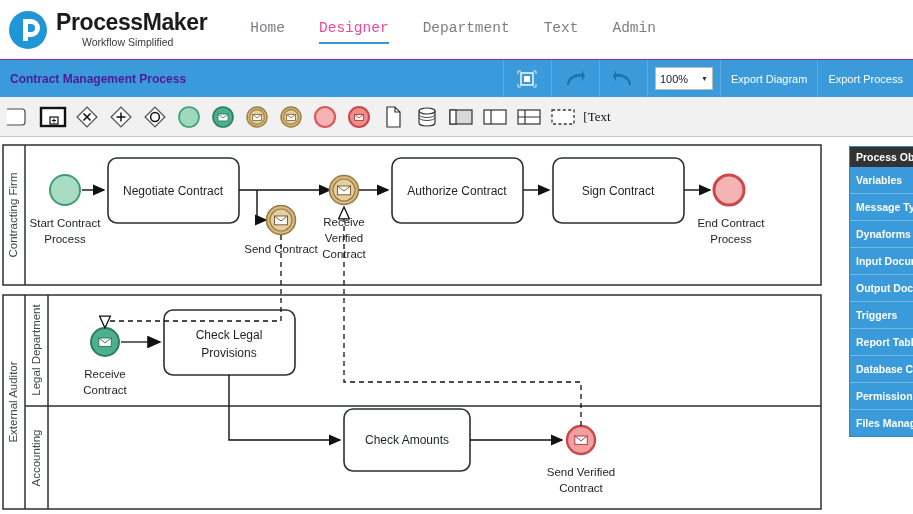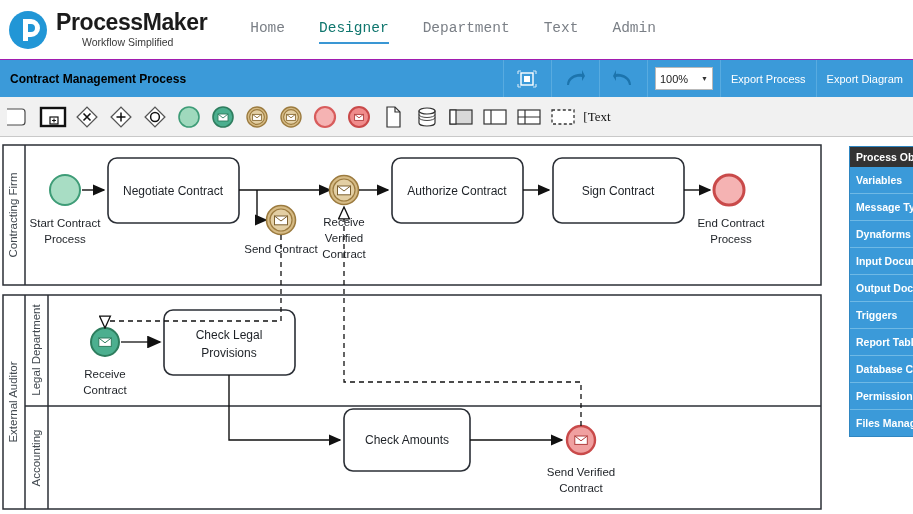--- a/index.html
+++ b/index.html
@@ -24,34 +24,34 @@
     font-size: 23px; font-weight: bold; color: #1b1b1b;
     letter-spacing: -0.4px;
   }
   .logo-sub { font-size: 10.5px; color: #3a3a3a; margin-top: 3px; margin-left: 26px; }
 
   .navlinks { display: flex; align-items: center; margin-left: 43px; height: 60px; }
   .navlink {
     font-size: 14.5px; color: #7a7f86; margin-right: 34px;
     padding-bottom: 4px; cursor: pointer; position: relative; font-family: Liberation Mono, monospace;
   }
-  .navlink.active { color: #0f766e; }
+  .navlink.active { color: #ec4899; }
   .navlink.active:after {
     content: ""; position: absolute; left: 0; right: 0; bottom: -4px;
     height: 2px; background: #3a97d4;
   }
 
   
   .bluebar {
     position: absolute; left: 0; top: 60px; width: 913px; height: 37px;
     background: #3b9ad9; display: flex; align-items: stretch;
   }
   .bluebar-title {
     flex: 1 1 auto; display: flex; align-items: center;
-    padding-left: 10px; color: #000000; font-size: 12px; font-weight: bold;
+    padding-left: 10px; color: #4c1d95; font-size: 12px; font-weight: bold;
   }
   .bb-btn {
     width: 48px; display: flex; align-items: center; justify-content: center;
     border-left: 1px solid #58abe0; cursor: pointer;
   }
   .bb-zoom {
     display: flex; align-items: center; justify-content: center;
     border-left: 1px solid #58abe0; padding: 8px 7px;
   }
   .zoom-select {
@@ -147,22 +147,22 @@
     </svg>
   </div>
 
   <div class="bb-zoom">
     <div class="zoom-select">
       <span>100%</span>
       <span class="caret">▼</span>
     </div>
   </div>
 
+  <div class="bb-export">Export Diagram</div>
   <div class="bb-export">Export Process</div>
-  <div class="bb-export">Export Diagram</div>
 </div>
 
 <div class="palette">
 
   <div class="pal-item">
     <svg width="24" height="22" viewBox="0 0 24 22">
       <rect x="-6" y="3" width="24" height="16" rx="3" fill="#fff" stroke="#4a4a4a" stroke-width="1.2"></rect>
     </svg>
   </div>
 

